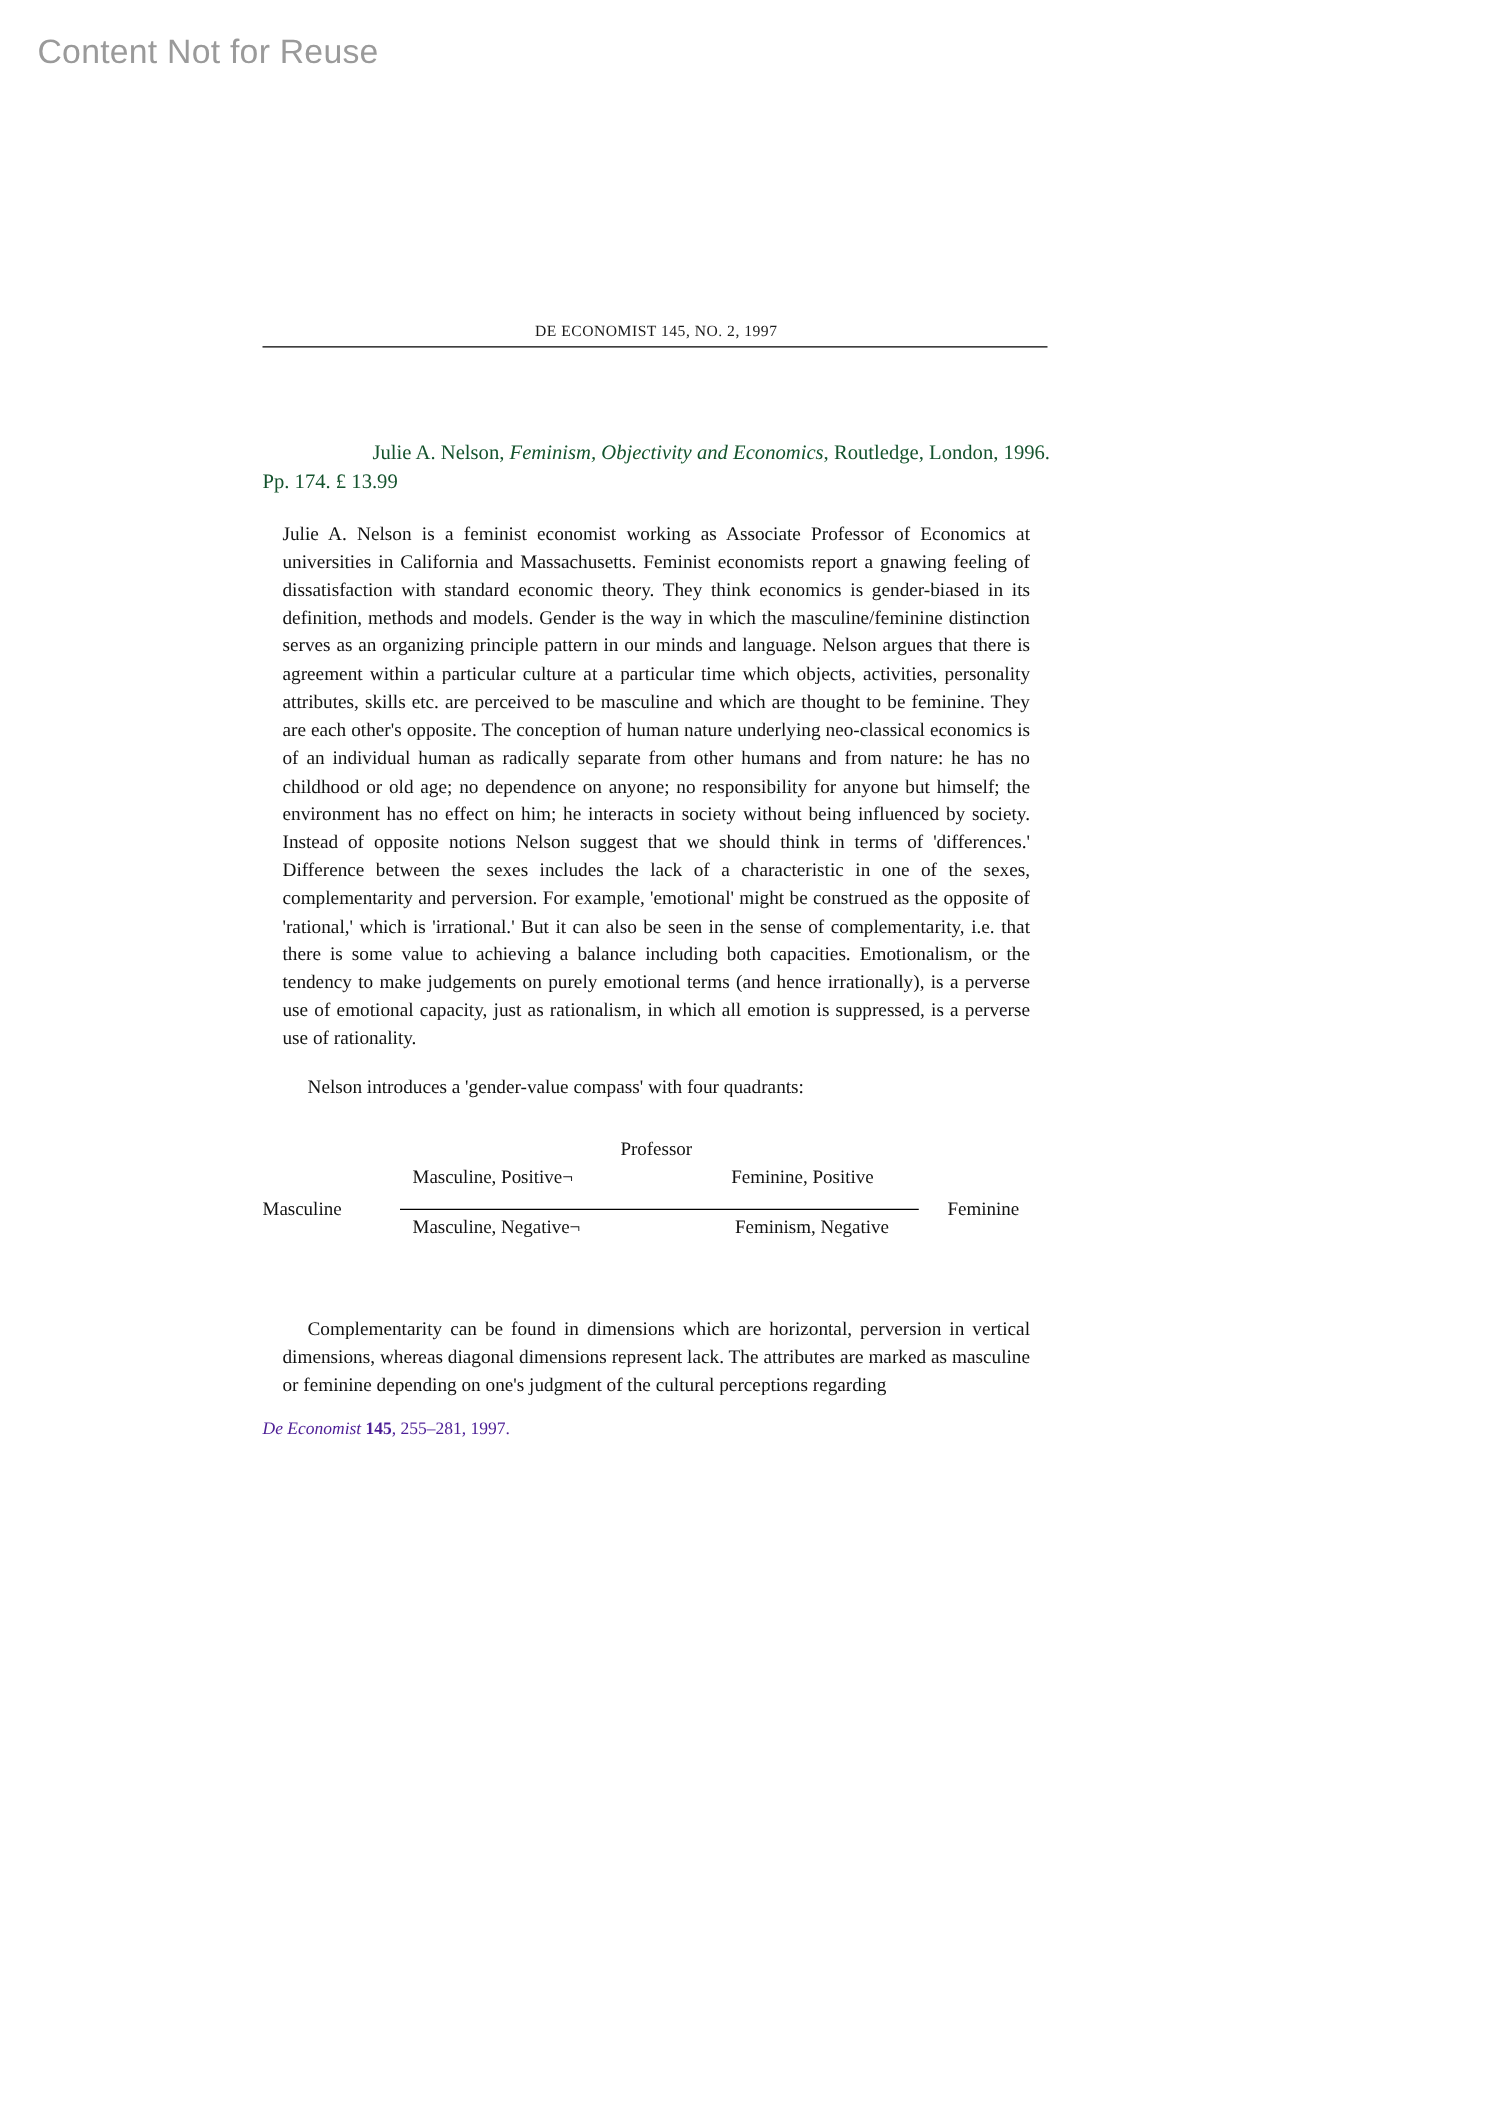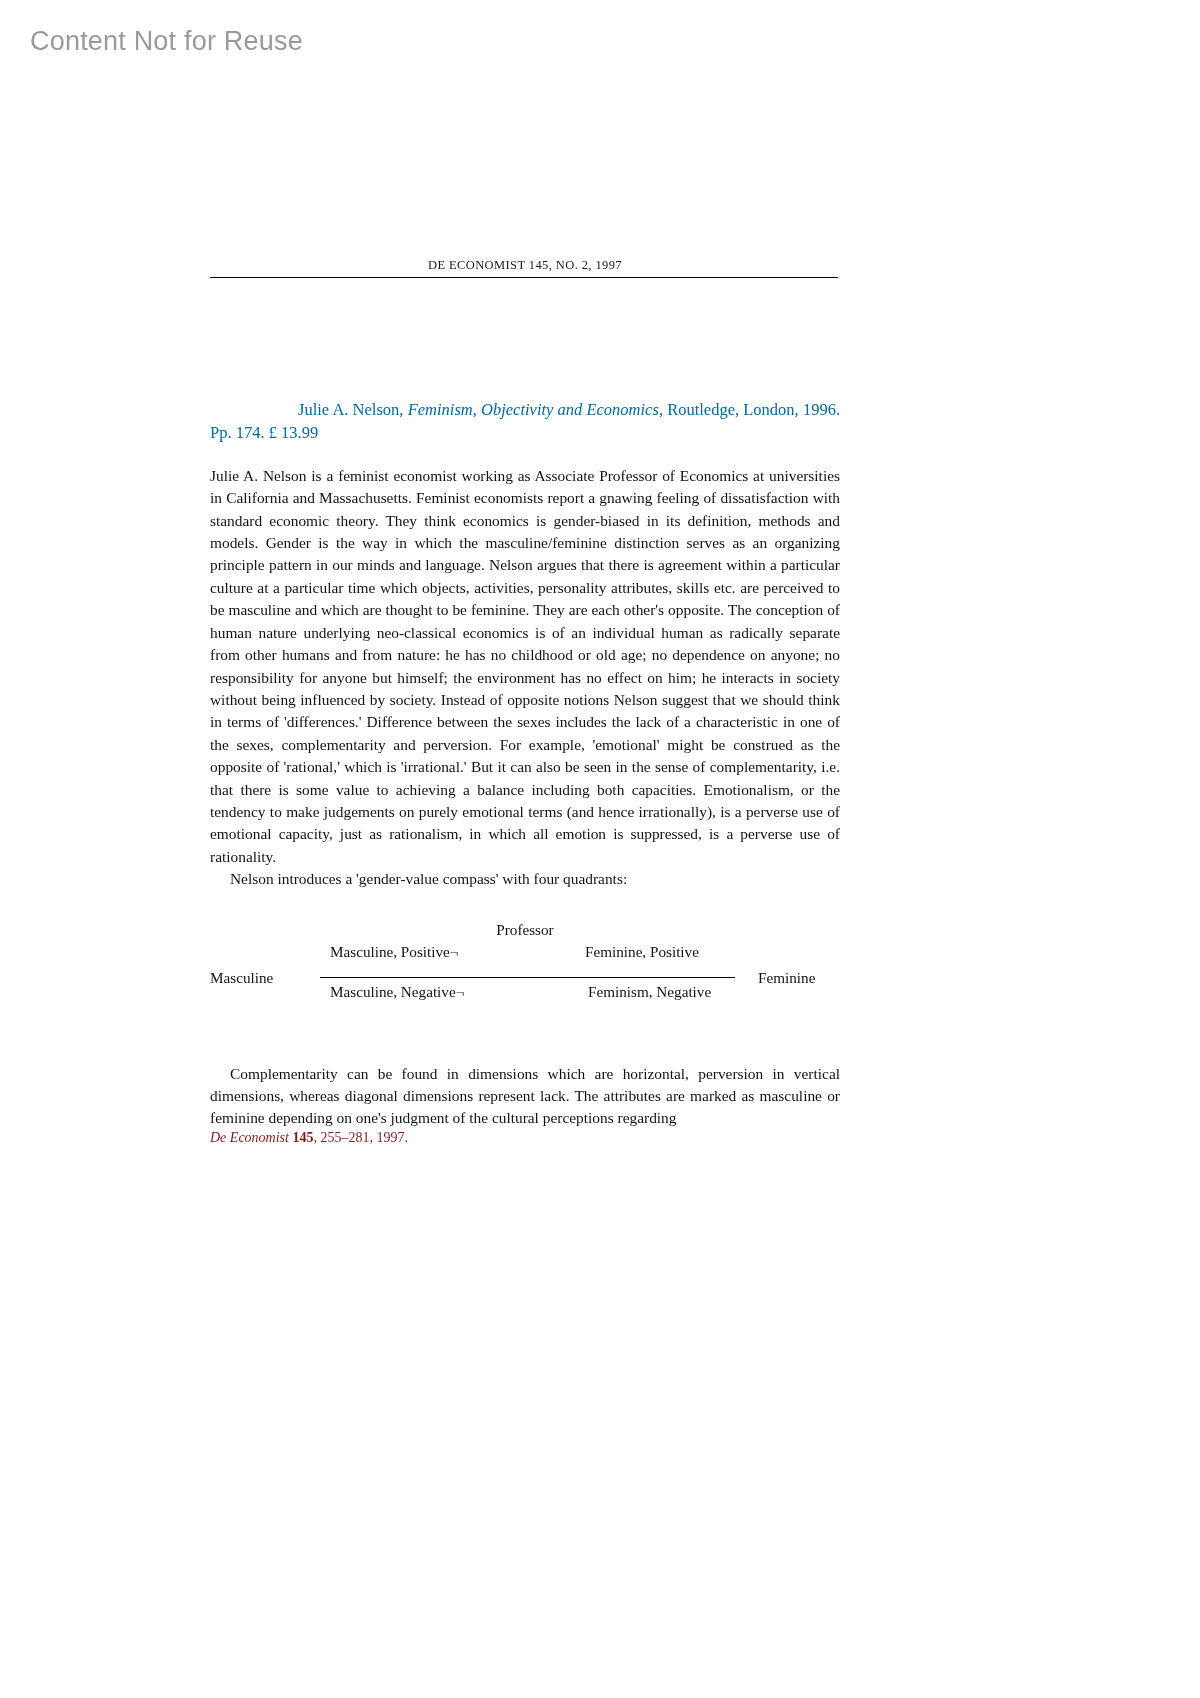--- a/index.html
+++ b/index.html
@@ -50,34 +50,34 @@
 
   .section-title {
     text-align: center;
     font-size: 16px;
     letter-spacing: 1.2px;
     margin-top: 64px;
     color: #111;
   }
 
   .book-ref {
-    margin-top: 120px;
+    margin-top: 72px;
     font-size: 16.5px;
     line-height: 1.42;
     text-align: justify;
     text-indent: 88px;
-    color: #0369a1;
+    color: #14532d;
   }
   .book-ref i { font-style: italic; }
 
   p.body-text {
     font-size: 15.4px;
     line-height: 1.455;
     text-align: justify;
-    margin: 0;
+    margin: 16px;
     color: #121212;
     hyphens: manual;
   }
   p.first { margin-top: 20px; }
   p.indent { text-indent: 20px; }
 
   .compass {
     position: relative;
     margin-top: 30px;
     height: 118px;
@@ -118,21 +118,21 @@
     position: absolute;
     white-space: nowrap;
   }
   .compass .q-mp { left: 120px; top: 22px; }
   .compass .q-fp { left: 375px; top: 22px; }
   .compass .q-mn { left: 120px; top: 62px; }
   .compass .q-fn { left: 378px; top: 62px; }
 
   .footnote {
     font-size: 14px;
-    color: #7f1d1d;
+    color: #4c1d95;
   }
   .footnote i { font-style: italic; }
   .footnote b { font-weight: bold; }
 </style>
 </head>
 <body>
 
 <div class="watermark">Content Not for Reuse</div>
 
 <div class="page">

